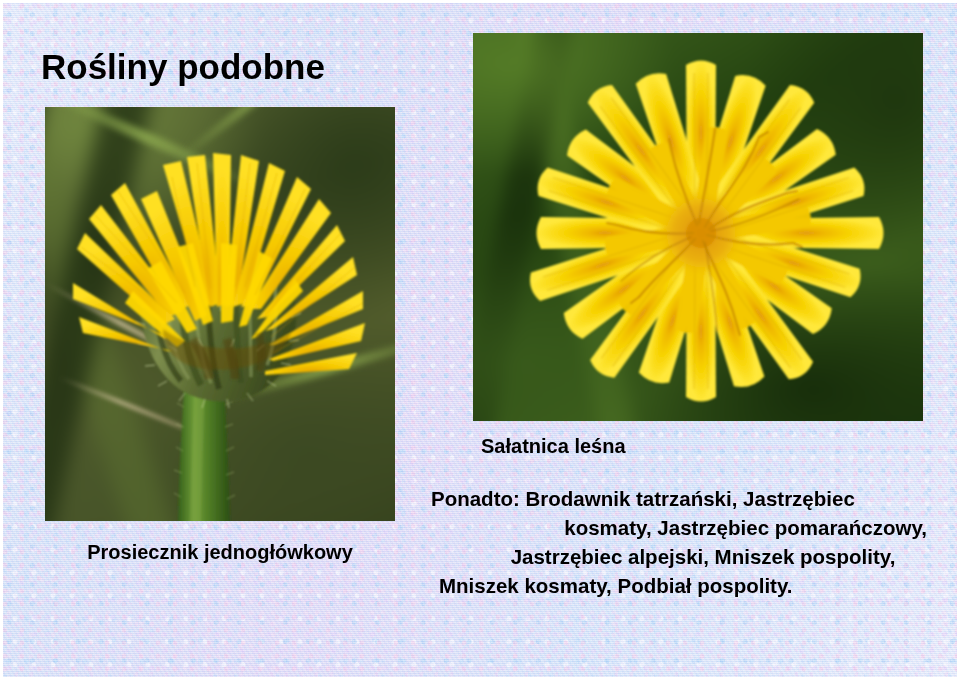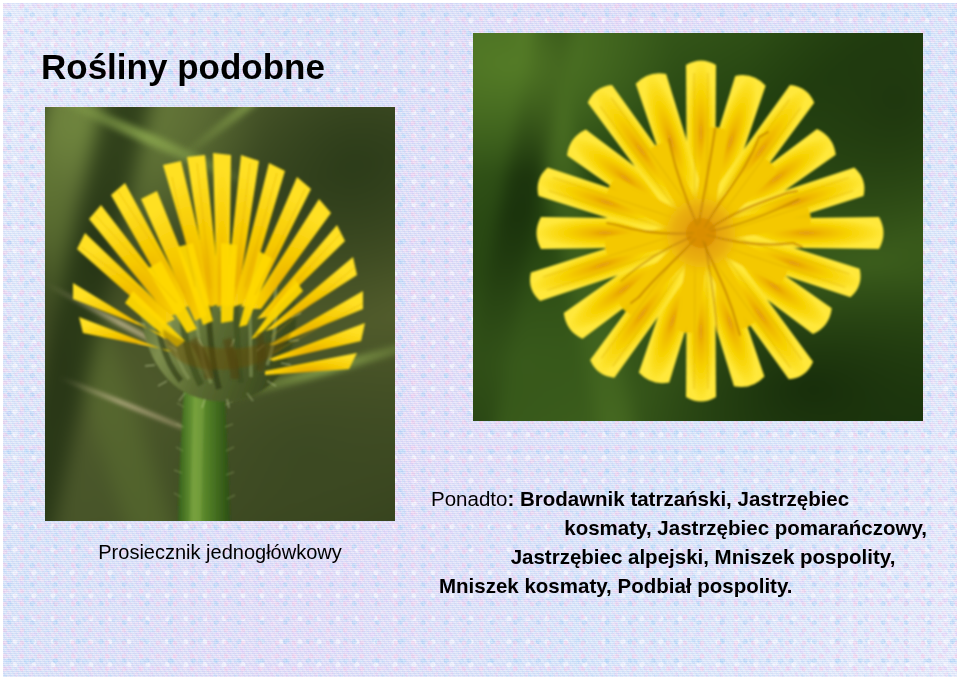--- a/index.html
+++ b/index.html
@@ -138,21 +138,21 @@
   #flower-right { position: absolute; left: 0; top: 0; width: 100%; height: 100%; }
 
   
   #caption-left {
     position: absolute;
     left: 42px;
     top: 538px;
     width: 350px;
     text-align: center;
     font-size: 20px;
-    font-weight: normal;
+    font-weight: bold;
     color: #000000;
     white-space: nowrap;
   }
   #caption-right {
     position: absolute;
     left: 478px;
     top: 432px;
     font-size: 20px;
     font-weight: bold;
     color: #000000;
@@ -166,21 +166,21 @@
     font-size: 20.5px;
     font-weight: bold;
     color: #000000;
     line-height: 29px;
   }
   #body-text .ln { display: block; white-space: nowrap; }
   #body-text .ln.l1 { text-align: left;   padding-left: 4px; }
   #body-text .ln.l2 { text-align: right;   padding-left: 4px; }
   #body-text .ln.l3 { text-align: center;   padding-left: 52px; }
   #body-text .ln.l4 { text-align: left;   padding-left: 12px; }
-  #body-text .lead { font-weight: normal; }
+  #body-text .lead { font-weight: bold; }
 </style>
 </head>
 <body>
 
 <div id="slide">
 
   <div id="slide-bg"></div>
   <div id="slide-noise"></div>
 
   <div id="title">Rośliny podobne</div>
@@ -527,20 +527,21 @@
         <g stroke="#b97d05" stroke-width="1.5" fill="none" opacity=".7" stroke-linecap="round">
           <path d="M10 -2 C 40 -8, 70 -20, 98 -34"></path>
           <path d="M-10 4 C -38 16, -60 30, -80 48"></path>
           <path d="M4 10 C 10 44, 14 70, 16 98"></path>
         </g>
       </g>
     </svg>
   </div>
 
   <div id="caption-left">Prosiecznik jednogłówkowy</div>
+  <div id="caption-right">Sałatnica leśna</div>
 
   <div id="body-text">
     <span class="ln l1"><span class="lead">Ponadto</span><span>:</span><span> Brodawnik tatrzański, Jastrzębiec</span></span>
     <span class="ln l2">kosmaty, Jastrzębiec pomarańczowy,</span>
     <span class="ln l3">Jastrzębiec alpejski, Mniszek pospolity,</span>
     <span class="ln l4">Mniszek kosmaty, Podbiał pospolity.</span>
   </div>
 
 </div>
 

